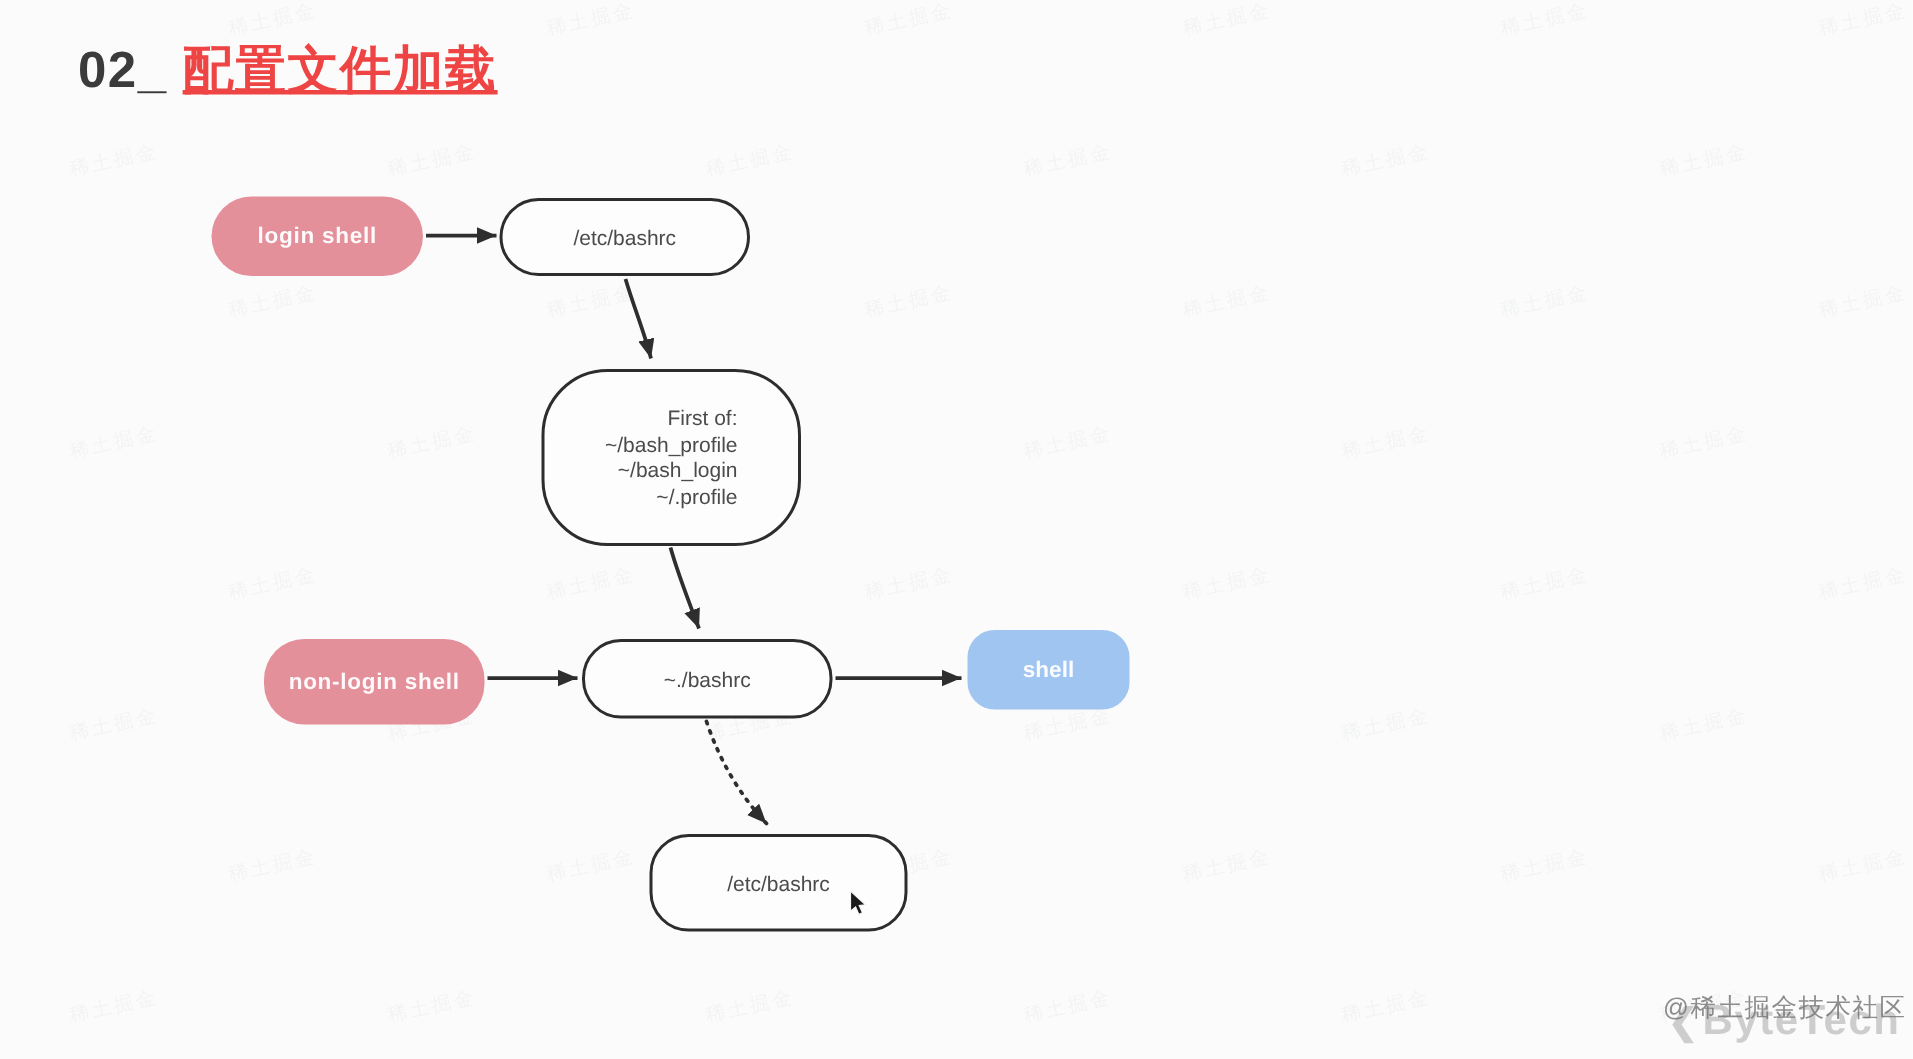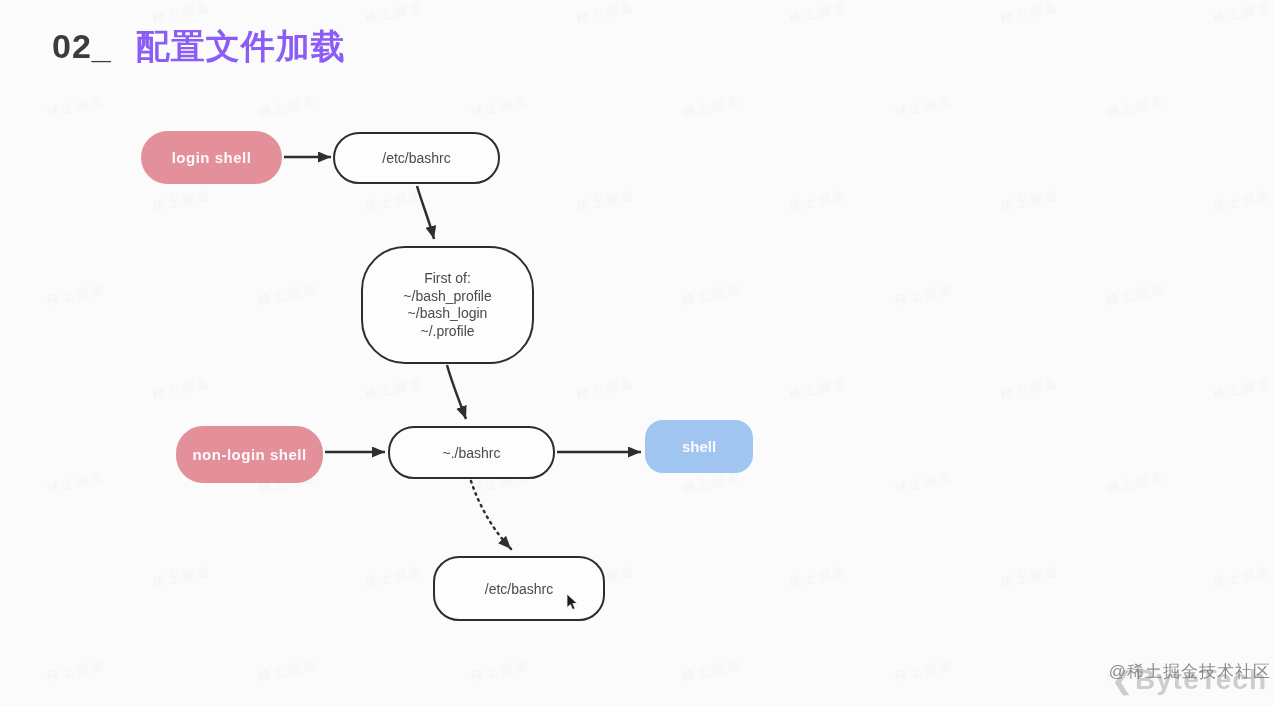--- a/index.html
+++ b/index.html
@@ -19,26 +19,26 @@
     position:absolute;font-size:13px;color:#8a949e;opacity:.07;
     transform:rotate(-12deg);white-space:nowrap;letter-spacing:2px;
   }
 
   
   .title{
     position:absolute;left:52px;top:24px;
     font-size:34px;font-weight:700;letter-spacing:1px;
   }
   .title .prefix{color:#3b3b3b;}
-  .title .accent{color:#8b5cf6;margin-left:24px;}
+  .title .accent{color:#ef4444;margin-left:10px;text-decoration:underline;}
 
   
   .node{
     position:absolute;display:flex;align-items:center;justify-content:center;
-    box-sizing:border-box;text-align:center;font-size:14px;
+    box-sizing:border-box;text-align:right;font-size:14px;
   }
   .node.pink{
     background:#e4909a;color:rgba(255,255,255,.95);
     border-radius:27px;font-weight:600;font-size:15px;
     letter-spacing:.5px;
   }
   .node.blue{
     background:#9fc5f0;color:rgba(255,255,255,.95);
     border-radius:18px;font-weight:600;font-size:15px;
   }

